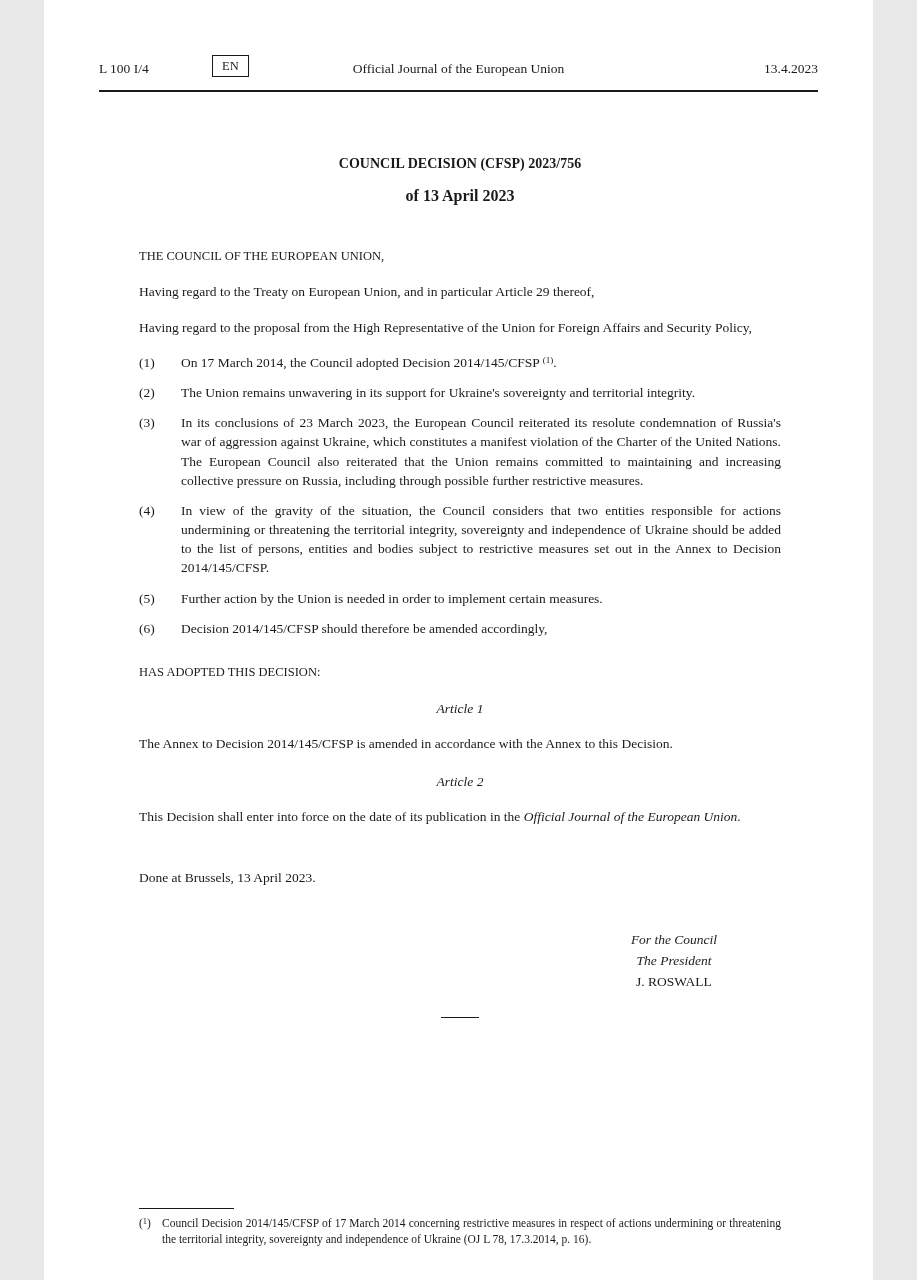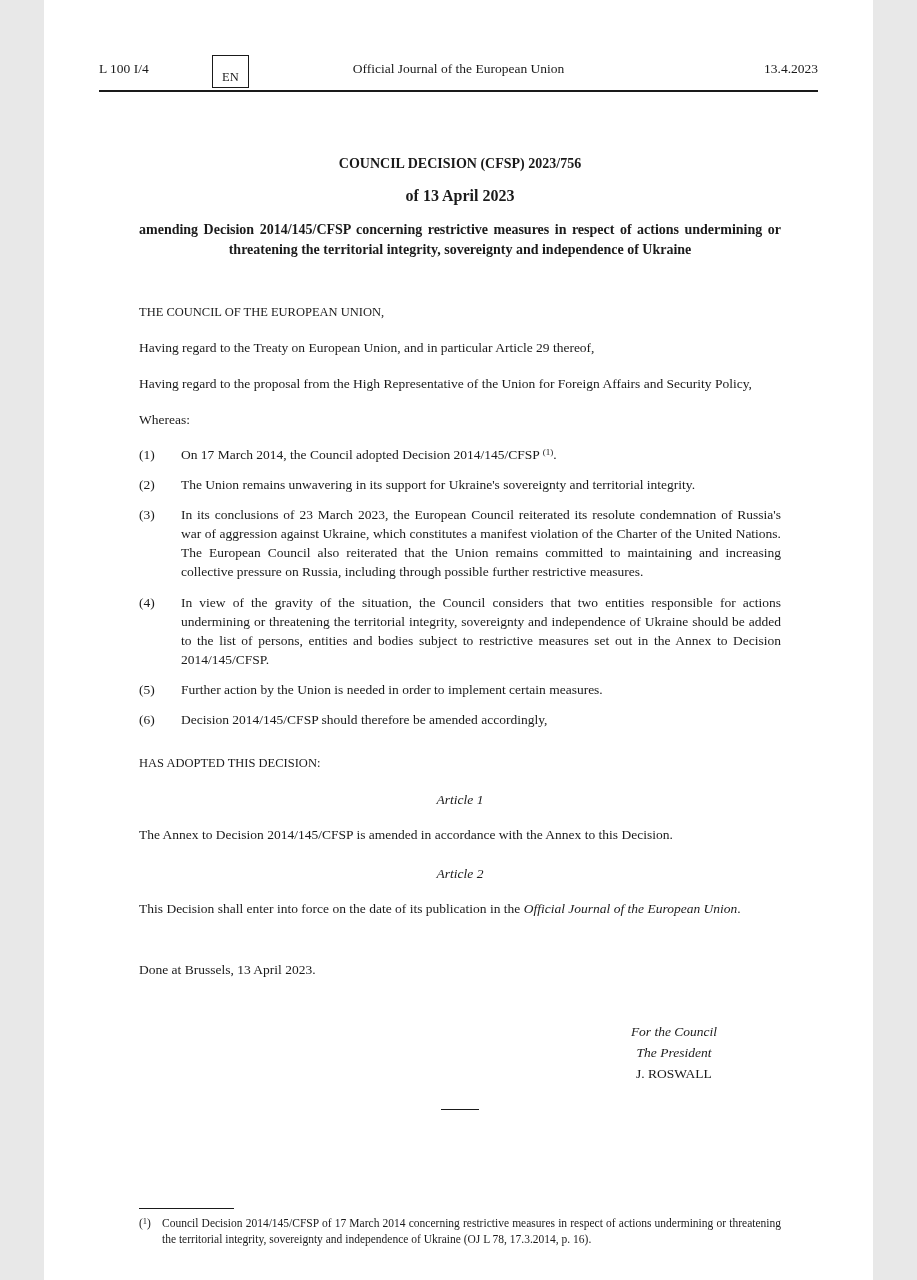--- a/index.html
+++ b/index.html
@@ -19,21 +19,21 @@
     position: relative;
     margin: 57px 55px 0 55px;
     height: 26px;
     font-size: 13.5px;
   }
   .h-left { position: absolute; left: 0; top: 4px; }
   .en-box {
     position: absolute; left: 113px; top: -2px;
     display: inline-block;
     border: 1.5px solid #1a1a1a;
-    padding: 14px 9px 2px 9px;
+    padding: 3px 9px 2px 9px;
     font-size: 12.5px;
   }
   .h-center { position: absolute; left: 0; right: 0; top: 4px; text-align: center; }
   .h-right { position: absolute; right: 0; top: 4px; }
   .header-rule { margin: 7px 55px 0 55px; border-top: 2px solid #1a1a1a; }
   
   .body-col { margin: 0 92px 0 95px; }
   .section-title {
     margin-top: 38px;
     text-align: center;
@@ -95,26 +95,24 @@
     <div class="h-center">Official Journal of the European Union</div>
     <span class="h-right">13.4.2023</span>
   </header>
   <div class="header-rule"></div>
 
   <div class="body-col">
 
 
     <div class="act-title">COUNCIL DECISION (CFSP) 2023/756</div>
     <div class="act-date">of 13 April 2023</div>
-    <div class="act-subject">amending Decision 2014/145/CFSP concerning restrictive measures in respect of actions undermining or threatening the territorial integrity, sovereignty and independence of Ukraine</div>
 
     <div class="preamble-opening">THE COUNCIL OF THE EUROPEAN UNION,</div>
     <div class="citation">Having regard to the Treaty on European Union, and in particular Article 29 thereof,</div>
     <div class="citation">Having regard to the proposal from the High Representative of the Union for Foreign Affairs and Security Policy,</div>
-    <div class="whereas">Whereas:</div>
 
     <div class="recitals">
 
       <div class="recital">
         <span class="rec-num">(1)</span>
         <p class="rec-text"><span>On 17 March 2014, the Council adopted Decision 2014/145/CFSP </span><sup class="fn-ref">(1)</sup><span>.</span></p>
       </div>
 
       <div class="recital">
         <span class="rec-num">(2)</span>

